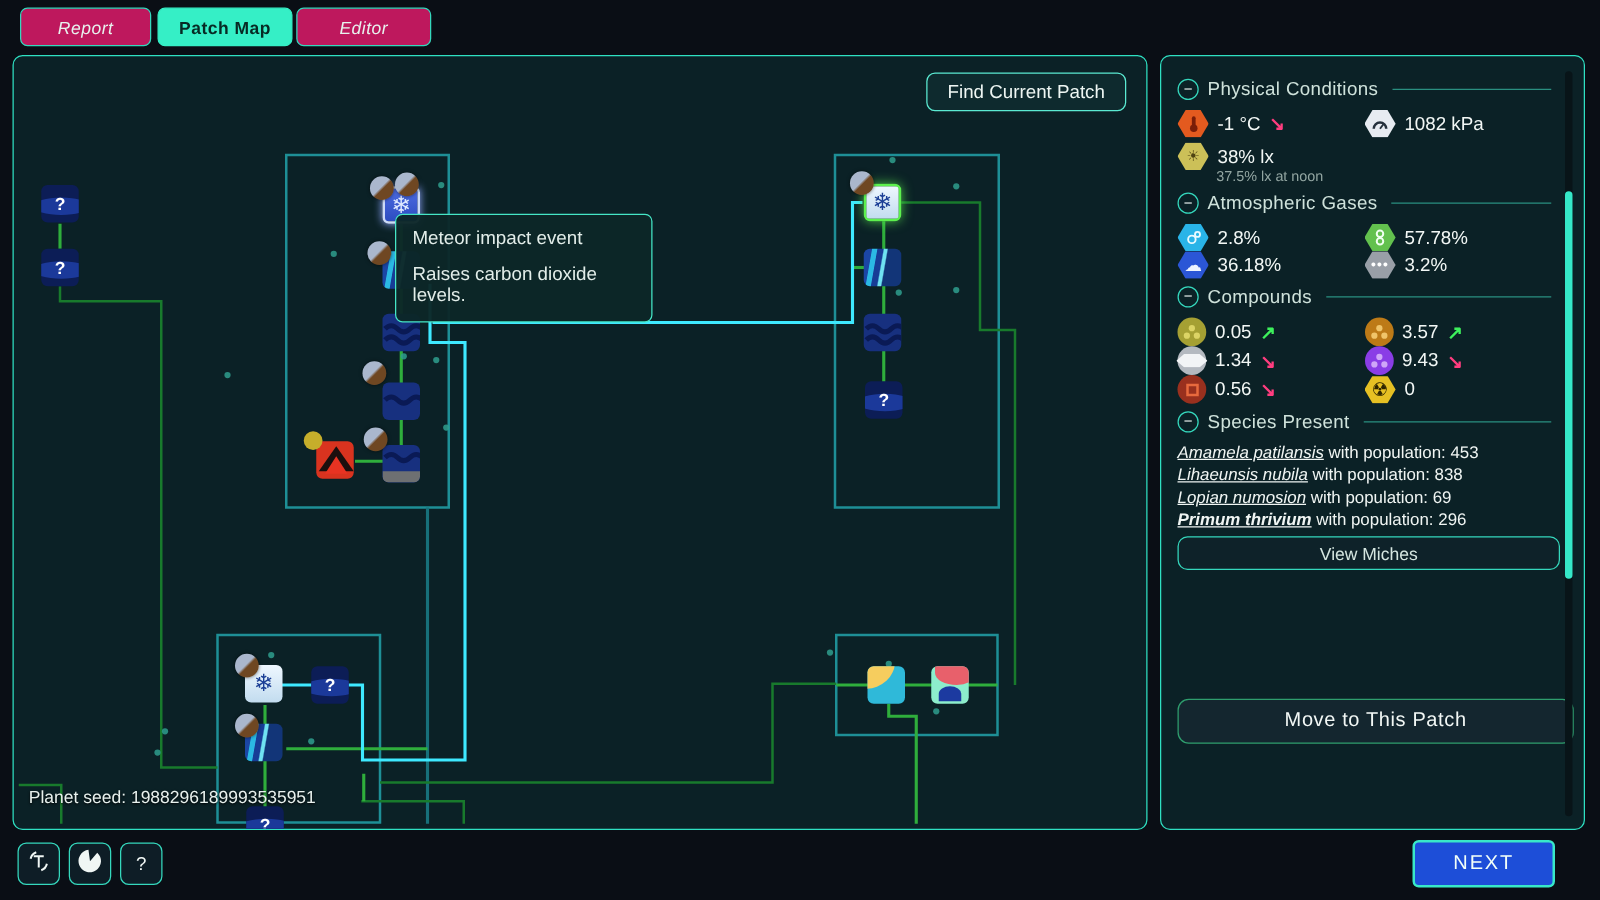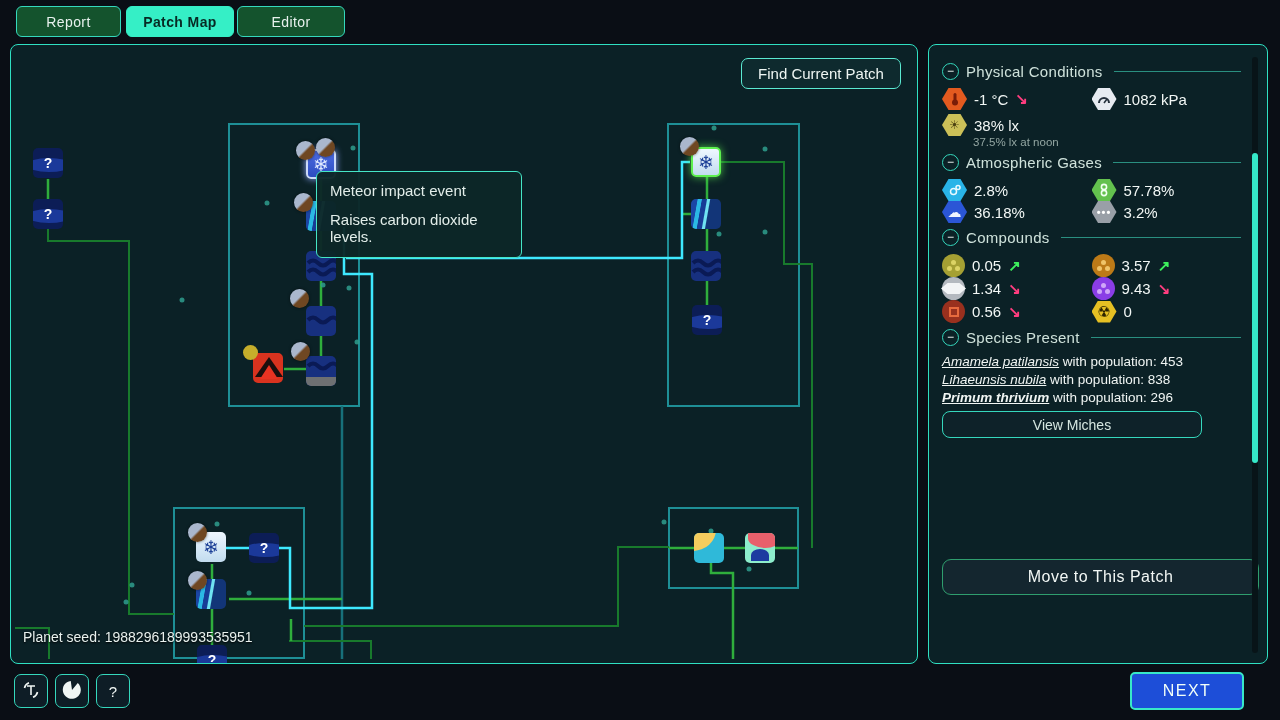--- a/index.html
+++ b/index.html
@@ -4,21 +4,21 @@
 <style>
   * { margin:0; padding:0; box-sizing:border-box; }
   html,body { width:1280px; height:720px; overflow:hidden; background:#090d13;
               font-family:"Liberation Sans", sans-serif; color:#e6efec; }
   #stage { position:relative; width:1280px; height:720px; background:#0a0e15; }
 
   
   .tab { position:absolute; top:6px; height:31px; border-radius:6px;
          display:flex; align-items:center; justify-content:center;
          font-size:14px; letter-spacing:.4px; cursor:pointer; }
-  .tab.inactive { background:#14532d; border:1px solid #35d8bd; color:#e8f2ee; }
+  .tab.inactive { background:#be185d; border:1px solid #35d8bd; color:#e8f2ee;font-style:italic; }
   .tab.active   { background:#35efc6; color:#072a24; font-weight:bold; border:1px solid #35efc6; }
   #tab-report   { left:16px;  width:105px; }
   #tab-patchmap { left:126px; width:108px; }
   #tab-editor   { left:237px; width:108px; }
 
   
   .panel { position:absolute; background:#0b2126; border:1.5px solid #2fe0c2; border-radius:8px; }
   #map-panel   { left:10px;  top:44px; width:908px; height:620px; overflow:hidden; }
   #right-panel { left:928px; top:44px; width:340px; height:620px; padding:12px 26px 12px 13px; }
 
@@ -87,21 +87,21 @@
   .ball { width:23px; height:23px; min-width:23px; border-radius:50%;
           display:flex; align-items:center; justify-content:center; }
   .dots3 { width:11px; height:7px; position:relative; }
   .dots3 i { position:absolute; width:5px; height:5px; border-radius:50%; }
   .sq { width:10px; height:10px; border:2px solid #e86a3e; }
   .species-line { font-size:13.5px; margin-bottom:3px; color:#f0f5f3; }
   .sp-name { font-style:italic; text-decoration:underline; cursor:pointer; }
   .sp-bold { font-weight:bold;margin-top:10px; }
   .ghost-btn { background:#0e2229; border:1px solid #35d8bd; border-radius:8px; color:#d5e6e0;
                display:flex; align-items:center; justify-content:center; cursor:pointer; }
-  #view-miches { height:27px; font-size:14px; margin-top:6px; width:260px; }
+  #view-miches { height:27px; font-size:14px; margin-top:6px; width:306px; }
   .big-btn { position:absolute; left:13px; width:317px; height:36px; background:#14262f;
              border:1.5px solid #2f9e6e; border-radius:9px; color:#f2f7f5; font-size:16px;
              letter-spacing:.5px; display:flex; align-items:center; justify-content:center; cursor:pointer;text-align:right; }
   #move-btn { top:514px; }
   #migrate-btn { top:572px; }
   #scroll-track { position:absolute; right:9px; top:12px; width:6px; height:596px; background:#081418; border-radius:3px; }
   #scroll-thumb { position:absolute; left:0; top:96px; width:6px; height:310px; background:#35e8c8; border-radius:3px; cursor:pointer; }
 
   
   .foot-btn { position:absolute; top:674px; width:34px; height:34px; background:#0e1d26;
@@ -382,20 +382,23 @@
       <div class="sec-title">Species Present</div>
       <div class="rule"></div>
     </div>
     <div class="species-line">
       <span class="sp-name">Amamela patilansis</span><span> with population: 453</span>
     </div>
     <div class="species-line">
       <span class="sp-name">Lihaeunsis nubila</span><span> with population: 838</span>
     </div>
     <div class="species-line">
+      <span class="sp-name">Lopian numosion</span><span> with population: 69</span>
+    </div>
+    <div class="species-line">
       <span class="sp-name sp-bold">Primum thrivium</span><span> with population: 296</span>
     </div>
     <div class="ghost-btn" id="view-miches">View Miches</div>
 
     <div class="big-btn" id="move-btn">Move to This Patch</div>
 
     <div id="scroll-track">
       <div id="scroll-thumb"></div>
     </div>
   </div>

